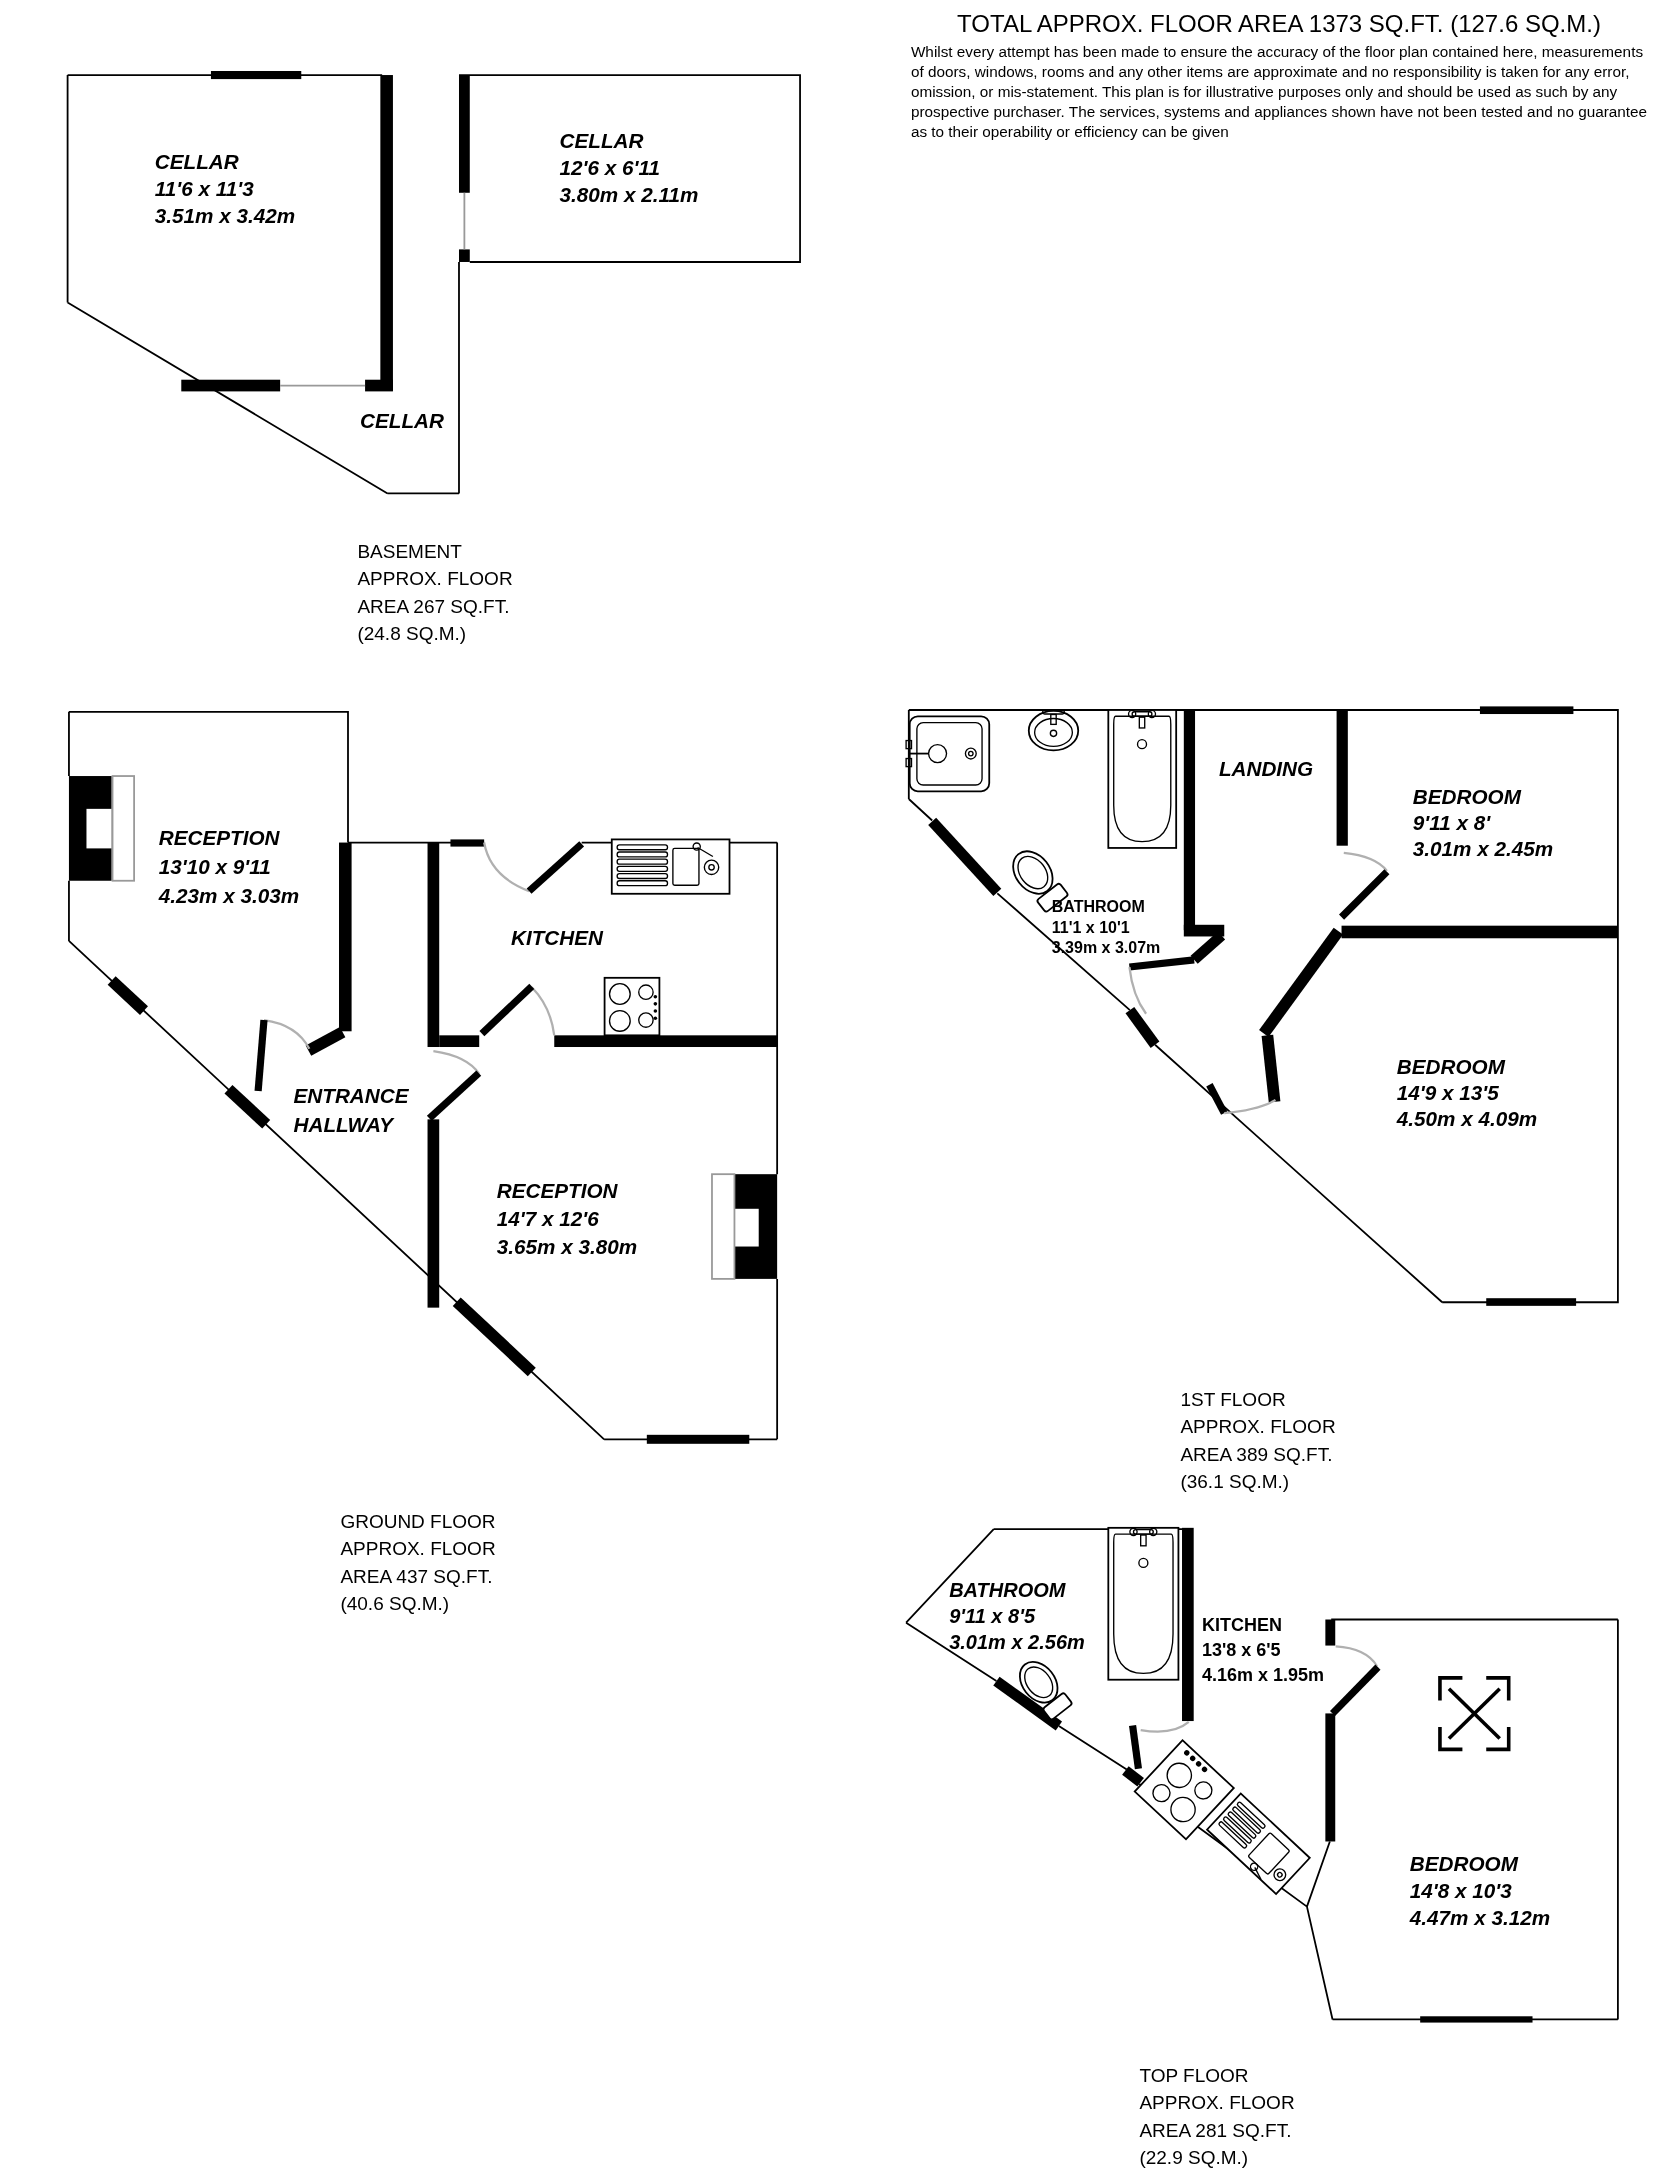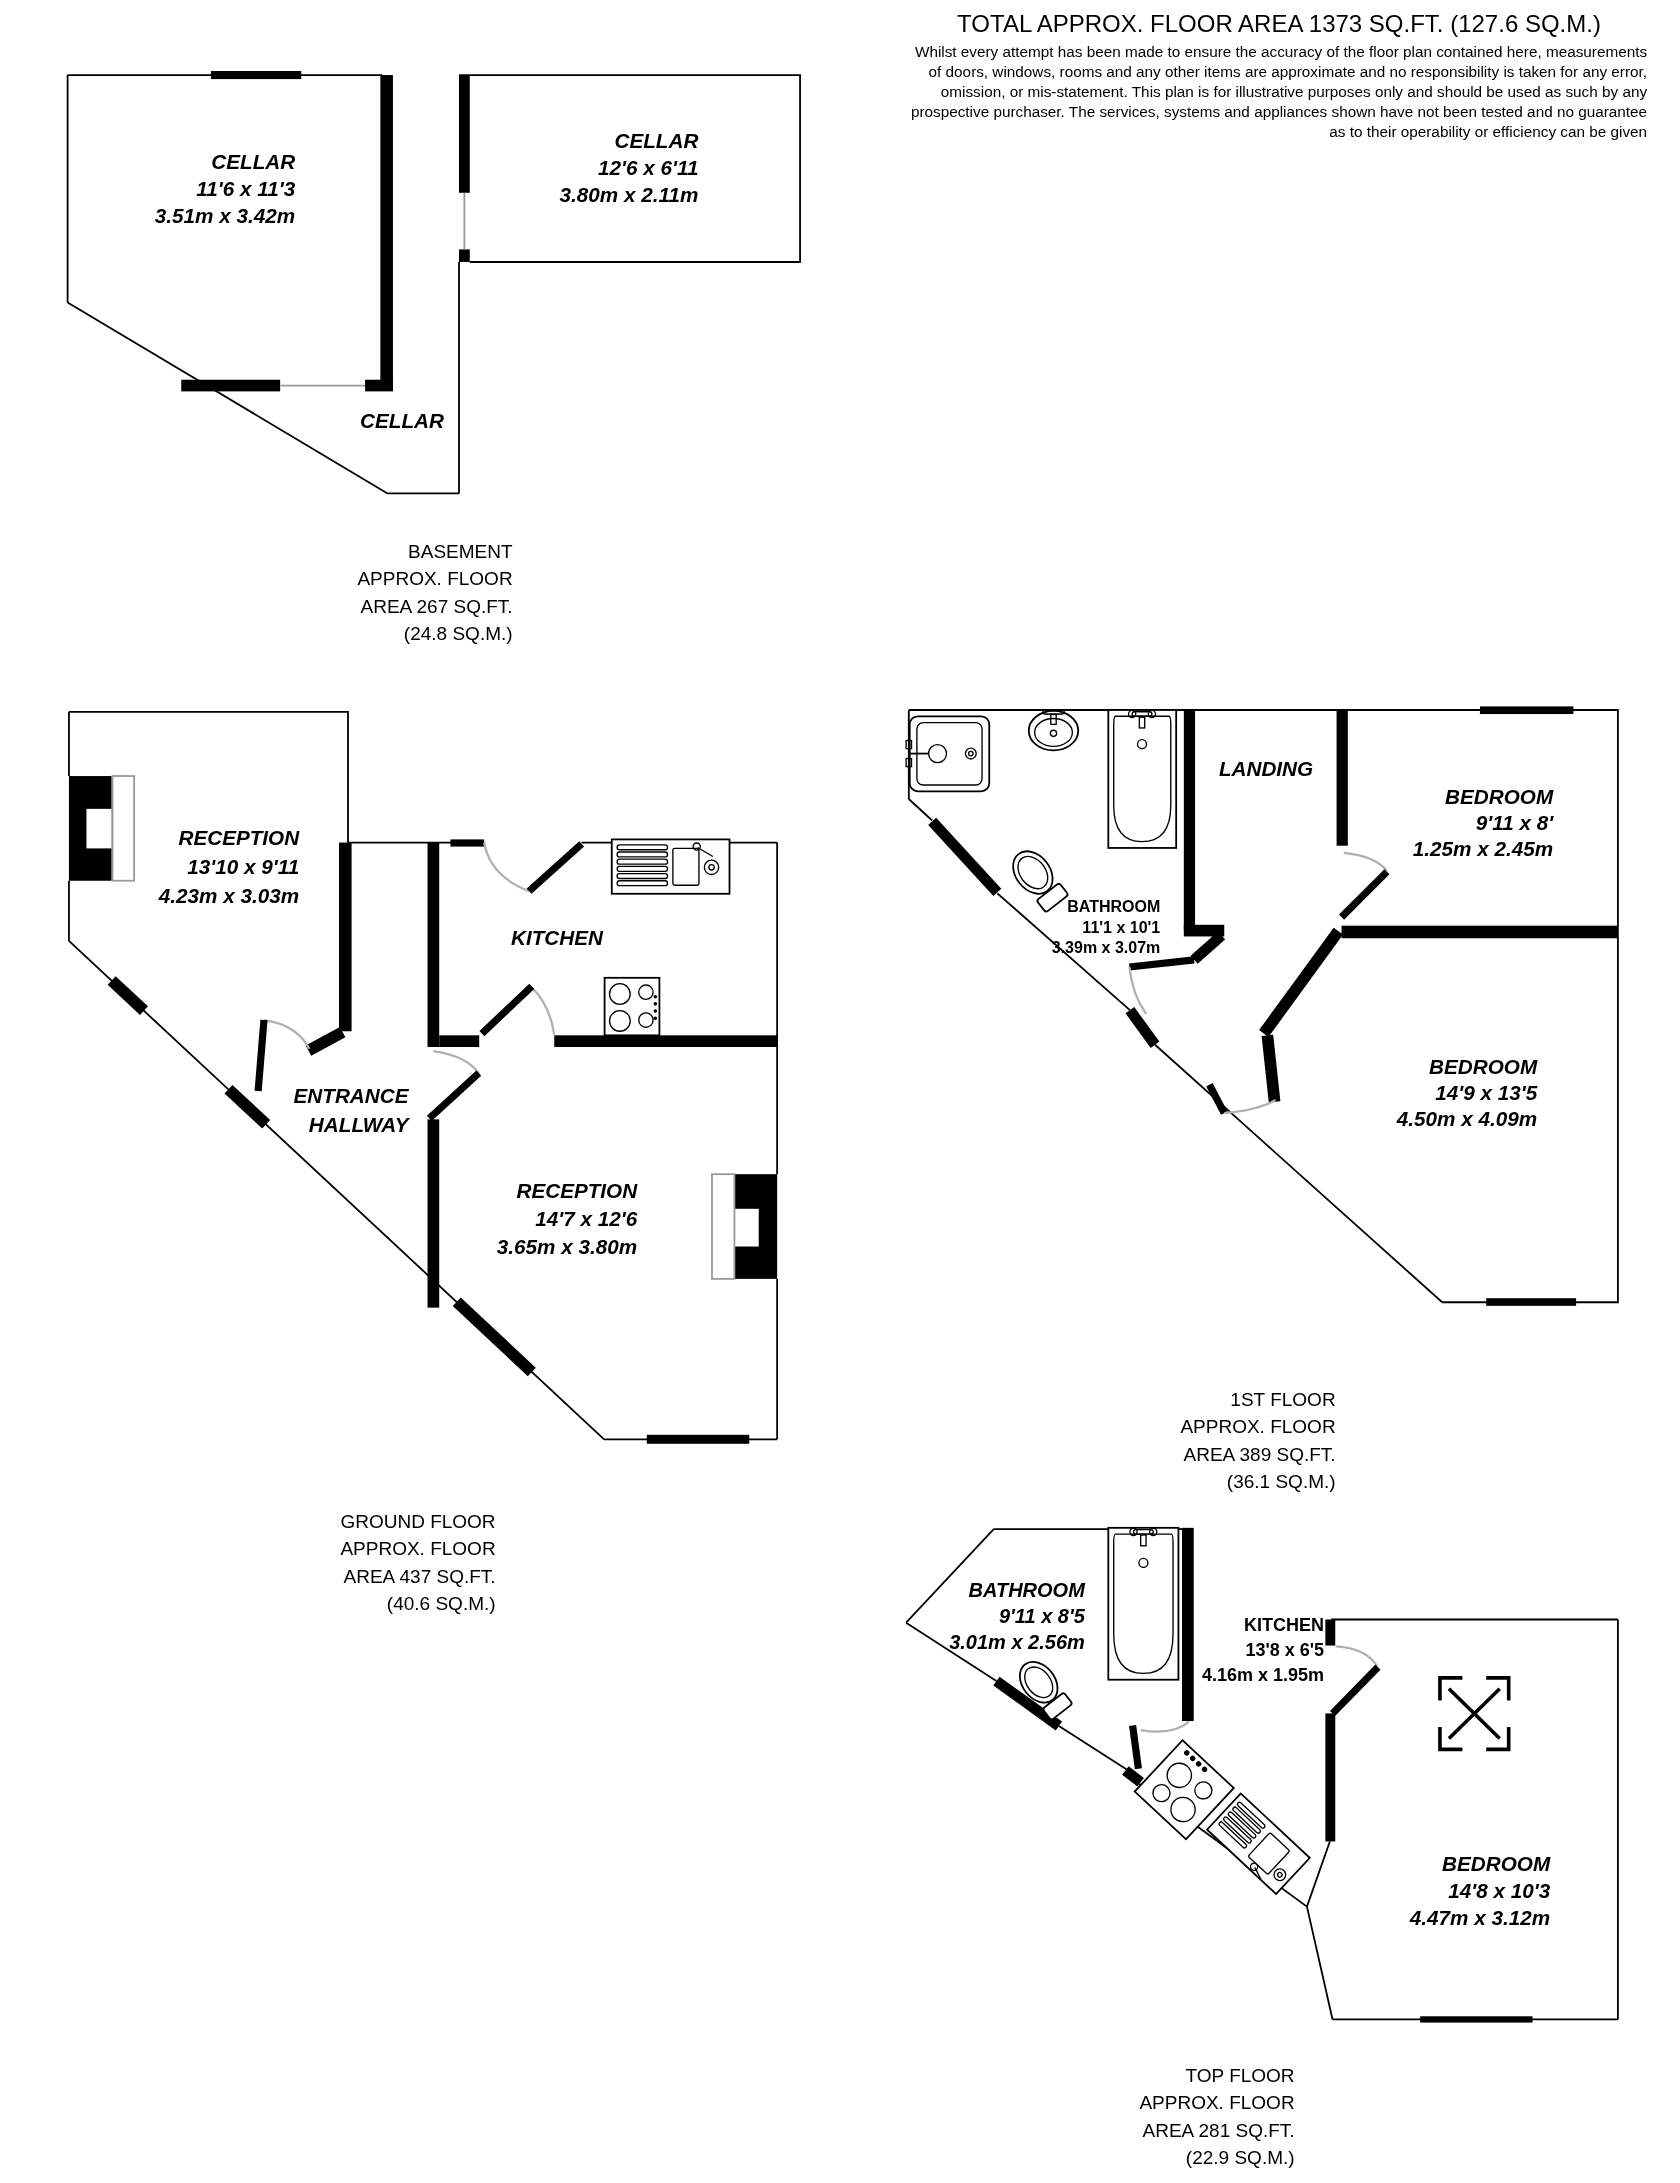--- a/index.html
+++ b/index.html
@@ -11,21 +11,21 @@
   .w4{stroke:#000;stroke-width:4;fill:none;}
   .w16{stroke:#000;stroke-width:16;fill:none;}
   .w24{stroke:#000;stroke-width:24;fill:none;}
   .w26{stroke:#000;stroke-width:26;fill:none;}
   .blk{fill:#000;stroke:none;}
   .wht{fill:#fff;stroke:none;}
   .arc{stroke:#b0b0b0;stroke-width:5;fill:none;}
   .gry{stroke:#999;stroke-width:4;fill:none;}
   .fx4{stroke:#000;stroke-width:4;fill:#fff;}
   .fx3{stroke:#000;stroke-width:3;fill:none;}
-  .lbl{position:absolute;transform:translateX(-50%);text-align:right;white-space:nowrap;}
+  .lbl{position:absolute;transform:translateX(-50%);text-align:left;white-space:nowrap;}
   .room{font-weight:700;font-size:20.7px;line-height:27px;font-style:italic;}
   .room-sm{font-weight:700;font-size:16px;line-height:20.7px;}
   .room-md{font-weight:700;font-size:18px;line-height:25px;}
   .caption{font-weight:400;font-size:19px;line-height:27.4px;}
   .title{font-weight:400;font-size:24px;}
   .disc{font-weight:400;font-size:15.3px;line-height:20px;}
 </style>
 </head>
 <body>
 
@@ -282,21 +282,21 @@
   <div>AREA 437 SQ.FT.</div>
   <div>(40.6 SQ.M.)</div>
 </div>
 
 <div class="lbl room" style="left:1266px;top:755px;">
   <div>LANDING</div>
 </div>
 <div class="lbl room" style="left:1483px;top:784px;line-height:26px;">
   <div>BEDROOM</div>
   <div>9'11 x 8'</div>
-  <div>1.25m x 2.45m</div>
+  <div>3.01m x 2.45m</div>
 </div>
 <div class="lbl room-sm" style="left:1106px;top:897px;">
   <div>BATHROOM</div>
   <div>11'1 x 10'1</div>
   <div>3.39m x 3.07m</div>
 </div>
 <div class="lbl room" style="left:1467px;top:1054px;line-height:26px;">
   <div>BEDROOM</div>
   <div>14'9 x 13'5</div>
   <div>4.50m x 4.09m</div>

